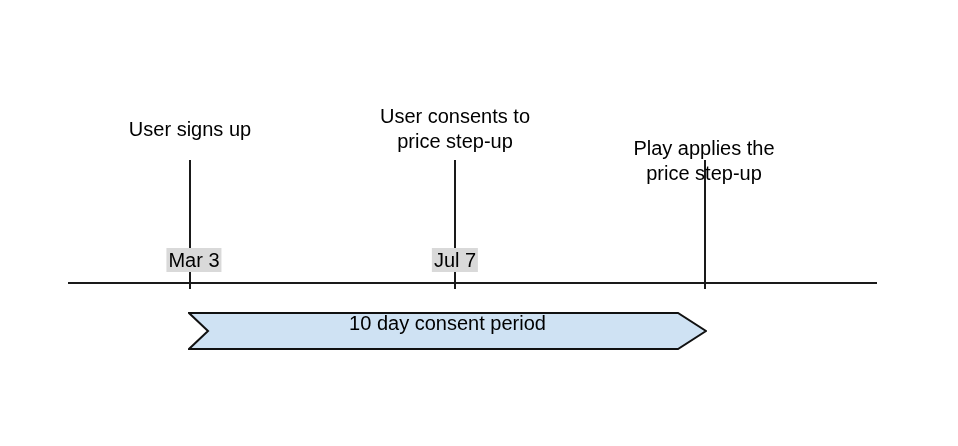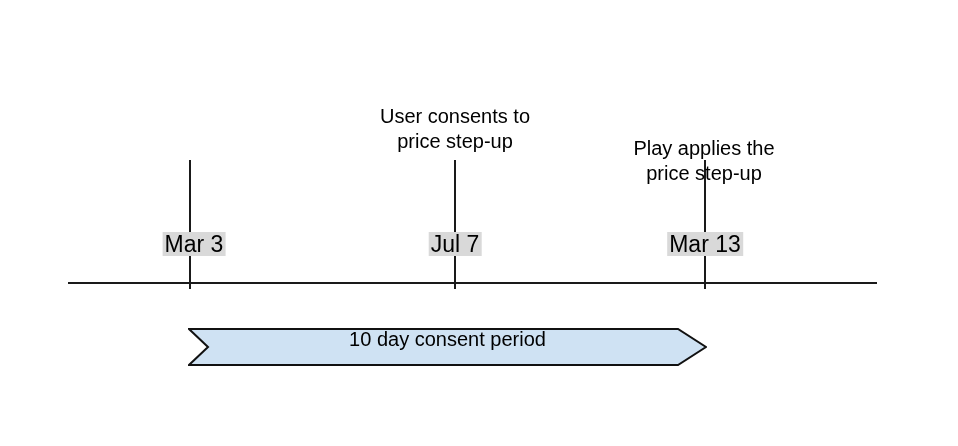--- a/index.html
+++ b/index.html
@@ -35,32 +35,32 @@
   .event-label {
     position: absolute;
     transform: translateX(-50%);
     text-align: center;
     font-size: 20px;
     line-height: 25px;
     white-space: pre-line;
   }
   .date-chip {
     position: absolute;
-    top: 232px;
+    top: 248px;
     transform: translateX(-50%);
     background: var(--date-bg, #d9d9d9);
-    font-size: 23px;
+    font-size: 20px;
     line-height: 24px;
     padding: 0 2px;
     white-space: nowrap;
   }
   .banner {
     position: absolute;
     left: 188px;
-    top: 328px;
+    top: 312px;
     width: 519px;
     height: 22px;
   }
   .banner svg {
     position: absolute;
     left: 0;
     top: 0;
     display: block;
   }
   .banner-label {
@@ -73,31 +73,31 @@
   }
 </style>
 </head>
 <body>
 
 <div class="canvas" style="--bg: #ffffff; --text: #000000; --line: #1a1a1a; --date-bg: #d9d9d9;">
 
   <div class="hline"></div>
 
   <div class="tick" style="left:190px;"></div>
+  <div class="event-label" style="left:190px; top:117px;">User signs up</div>
   <div class="date-chip" style="left:194px;">Mar 3</div>
 
   <div class="tick" style="left:455px;"></div>
   <div class="event-label" style="left:455px; top:104px;">User consents to
 price step-up</div>
   <div class="date-chip" style="left:455px;">Jul 7</div>
 
   <div class="tick" style="left:705px;"></div>
   <div class="event-label" style="left:704px; top:104px;margin-top:32px;">Play applies the
 price step-up</div>
-  <div class="date-chip" style="left:705px;">Mar 13</div>
 
   <div class="banner">
     <svg width="519" height="38" viewBox="0 0 519 38" aria-hidden="true">
       <path d="M 1 1 H 490 L 518 19 L 490 37 H 1 L 20 19 Z" stroke-width="2" stroke-linejoin="miter" fill="#cfe2f3" stroke="#111111"></path>
     </svg>
     <div class="banner-label">10 day consent period</div>
   </div>
 
 </div>
 

